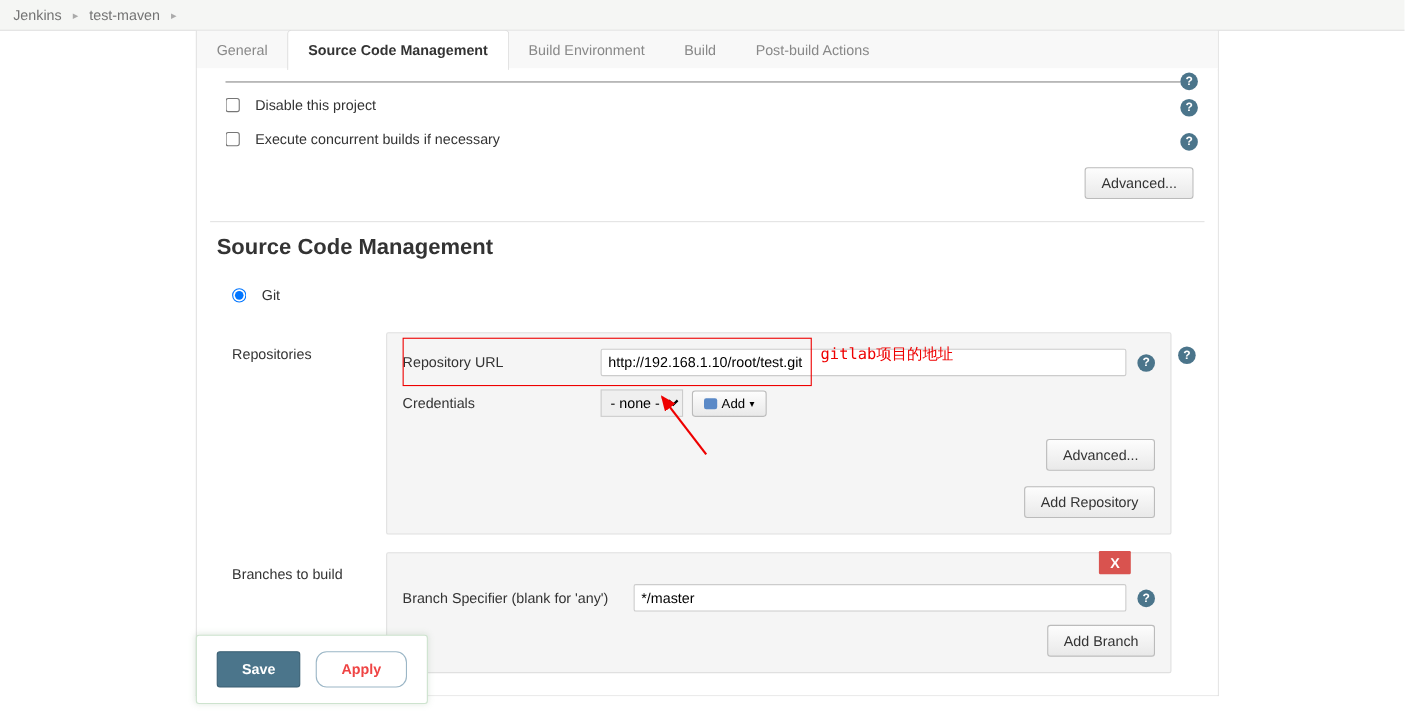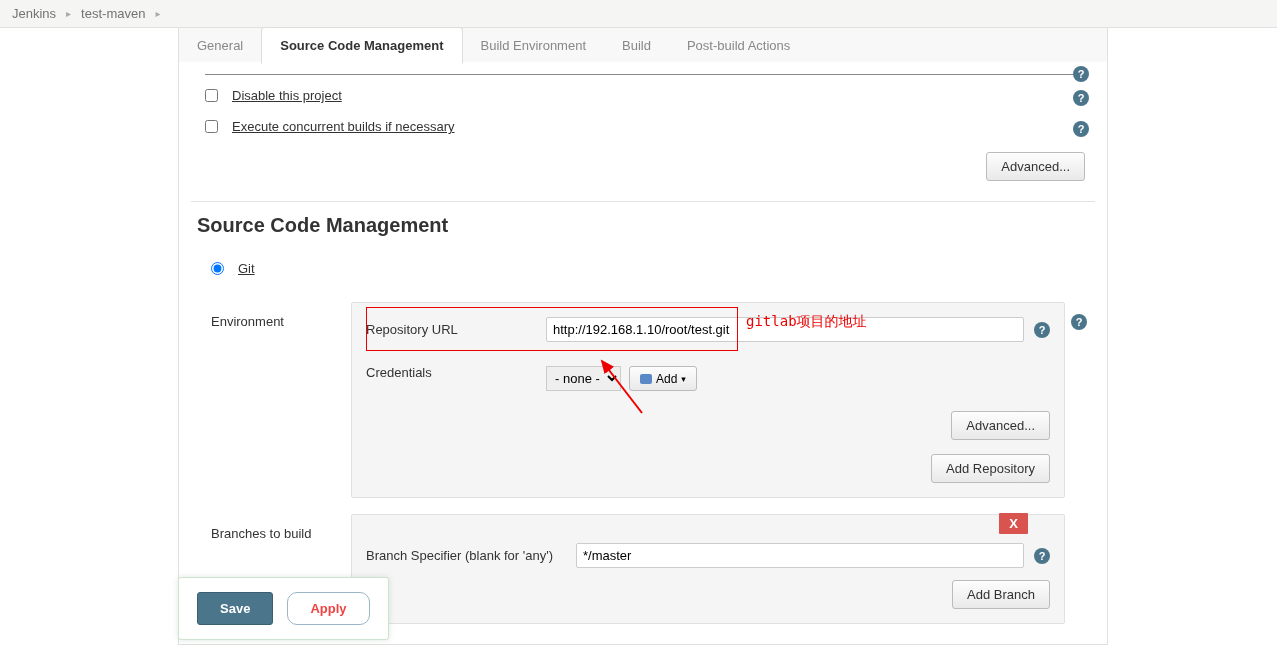--- a/index.html
+++ b/index.html
@@ -10,21 +10,21 @@
   .breadcrumb .sep { color: #aaa; font-size: 10px; }
   
   .main-container { margin-left: 178px; width: 930px; border: 1px solid #e0e0e0; border-top: none; }
   
   .tabs { display: flex; background: #f8f8f8; border-bottom: 1px solid #ddd; }
   .tab { padding: 10px 18px; color: #888; cursor: pointer; font-size: 13px; }
   .tab.active { background: #fff; color: #333; font-weight: bold; border: 1px solid #ddd; border-bottom: 1px solid #fff; border-radius: 4px 4px 0 0; margin-bottom: -1px; margin-top: -1px; }
   
   .content { padding: 0 12px 20px 12px; background: #fff; }
   
-  .option-row { padding: 6px 0 10px 14px; display: flex; gap: 8px; text-decoration: underline; }
+  .option-row { padding: 6px 0 10px 14px; display: flex; gap: 8px; }
   .option-row input[type=checkbox], .option-row input[type=radio] { margin-right: 6px; }
   .option-row label { font-size: 13px; color: #333; }
   
   .help-icon { width: 16px; height: 16px; background: #4b758b; border-radius: 50%; color: #fff; font-size: 11px; font-weight: bold; display: inline-flex; align-items: center; justify-content: center; cursor: pointer; }
   
   .row-with-help { display: flex; align-items: center; justify-content: space-between; padding-right: 6px; }
   
   .btn-row { text-align: right; padding: 8px 10px 14px 0; }
   .btn-grey { background: linear-gradient(#fdfdfd, #e9e9e9); border: 1px solid #bbb; border-radius: 3px; padding: 6px 14px; font-size: 13px; cursor: pointer; color: #333; }
   
@@ -110,34 +110,34 @@
     <h2 class="section-title">Source Code Management</h2>
 
     <div class="scm-group">
       <div class="option-row">
         <input type="radio" name="scm" checked="" style="">
         <label>Git</label>
       </div>
     </div>
 
     <div class="nested-section" style="position:relative;">
-      <div class="nested-label">Environment</div>
+      <div class="nested-label">Repositories</div>
       <div class="nested-body" style="position:relative;">
 
         <div class="field-row">
           <div class="field-label">Repository URL</div>
           <div class="field-input">
             <input type="text" value="http://192.168.1.10/root/test.git" style="">
           </div>
           <div class="field-help"><span class="help-icon">?</span></div>
         </div>
 
         <div class="field-row">
           <div class="field-label">Credentials</div>
-          <div class="field-input" style="display:flex; gap:8px; margin-top:12px;">
+          <div class="field-input" style="display:flex; gap:8px; align-items:center;">
             <select>
               <option>- none -</option>
             </select>
             <button class="add-btn">
               <span class="key-icon"></span>
               <span>Add</span>
               <span style="font-size:9px;">▾</span>
             </button>
           </div>
           <div class="field-help"></div>

